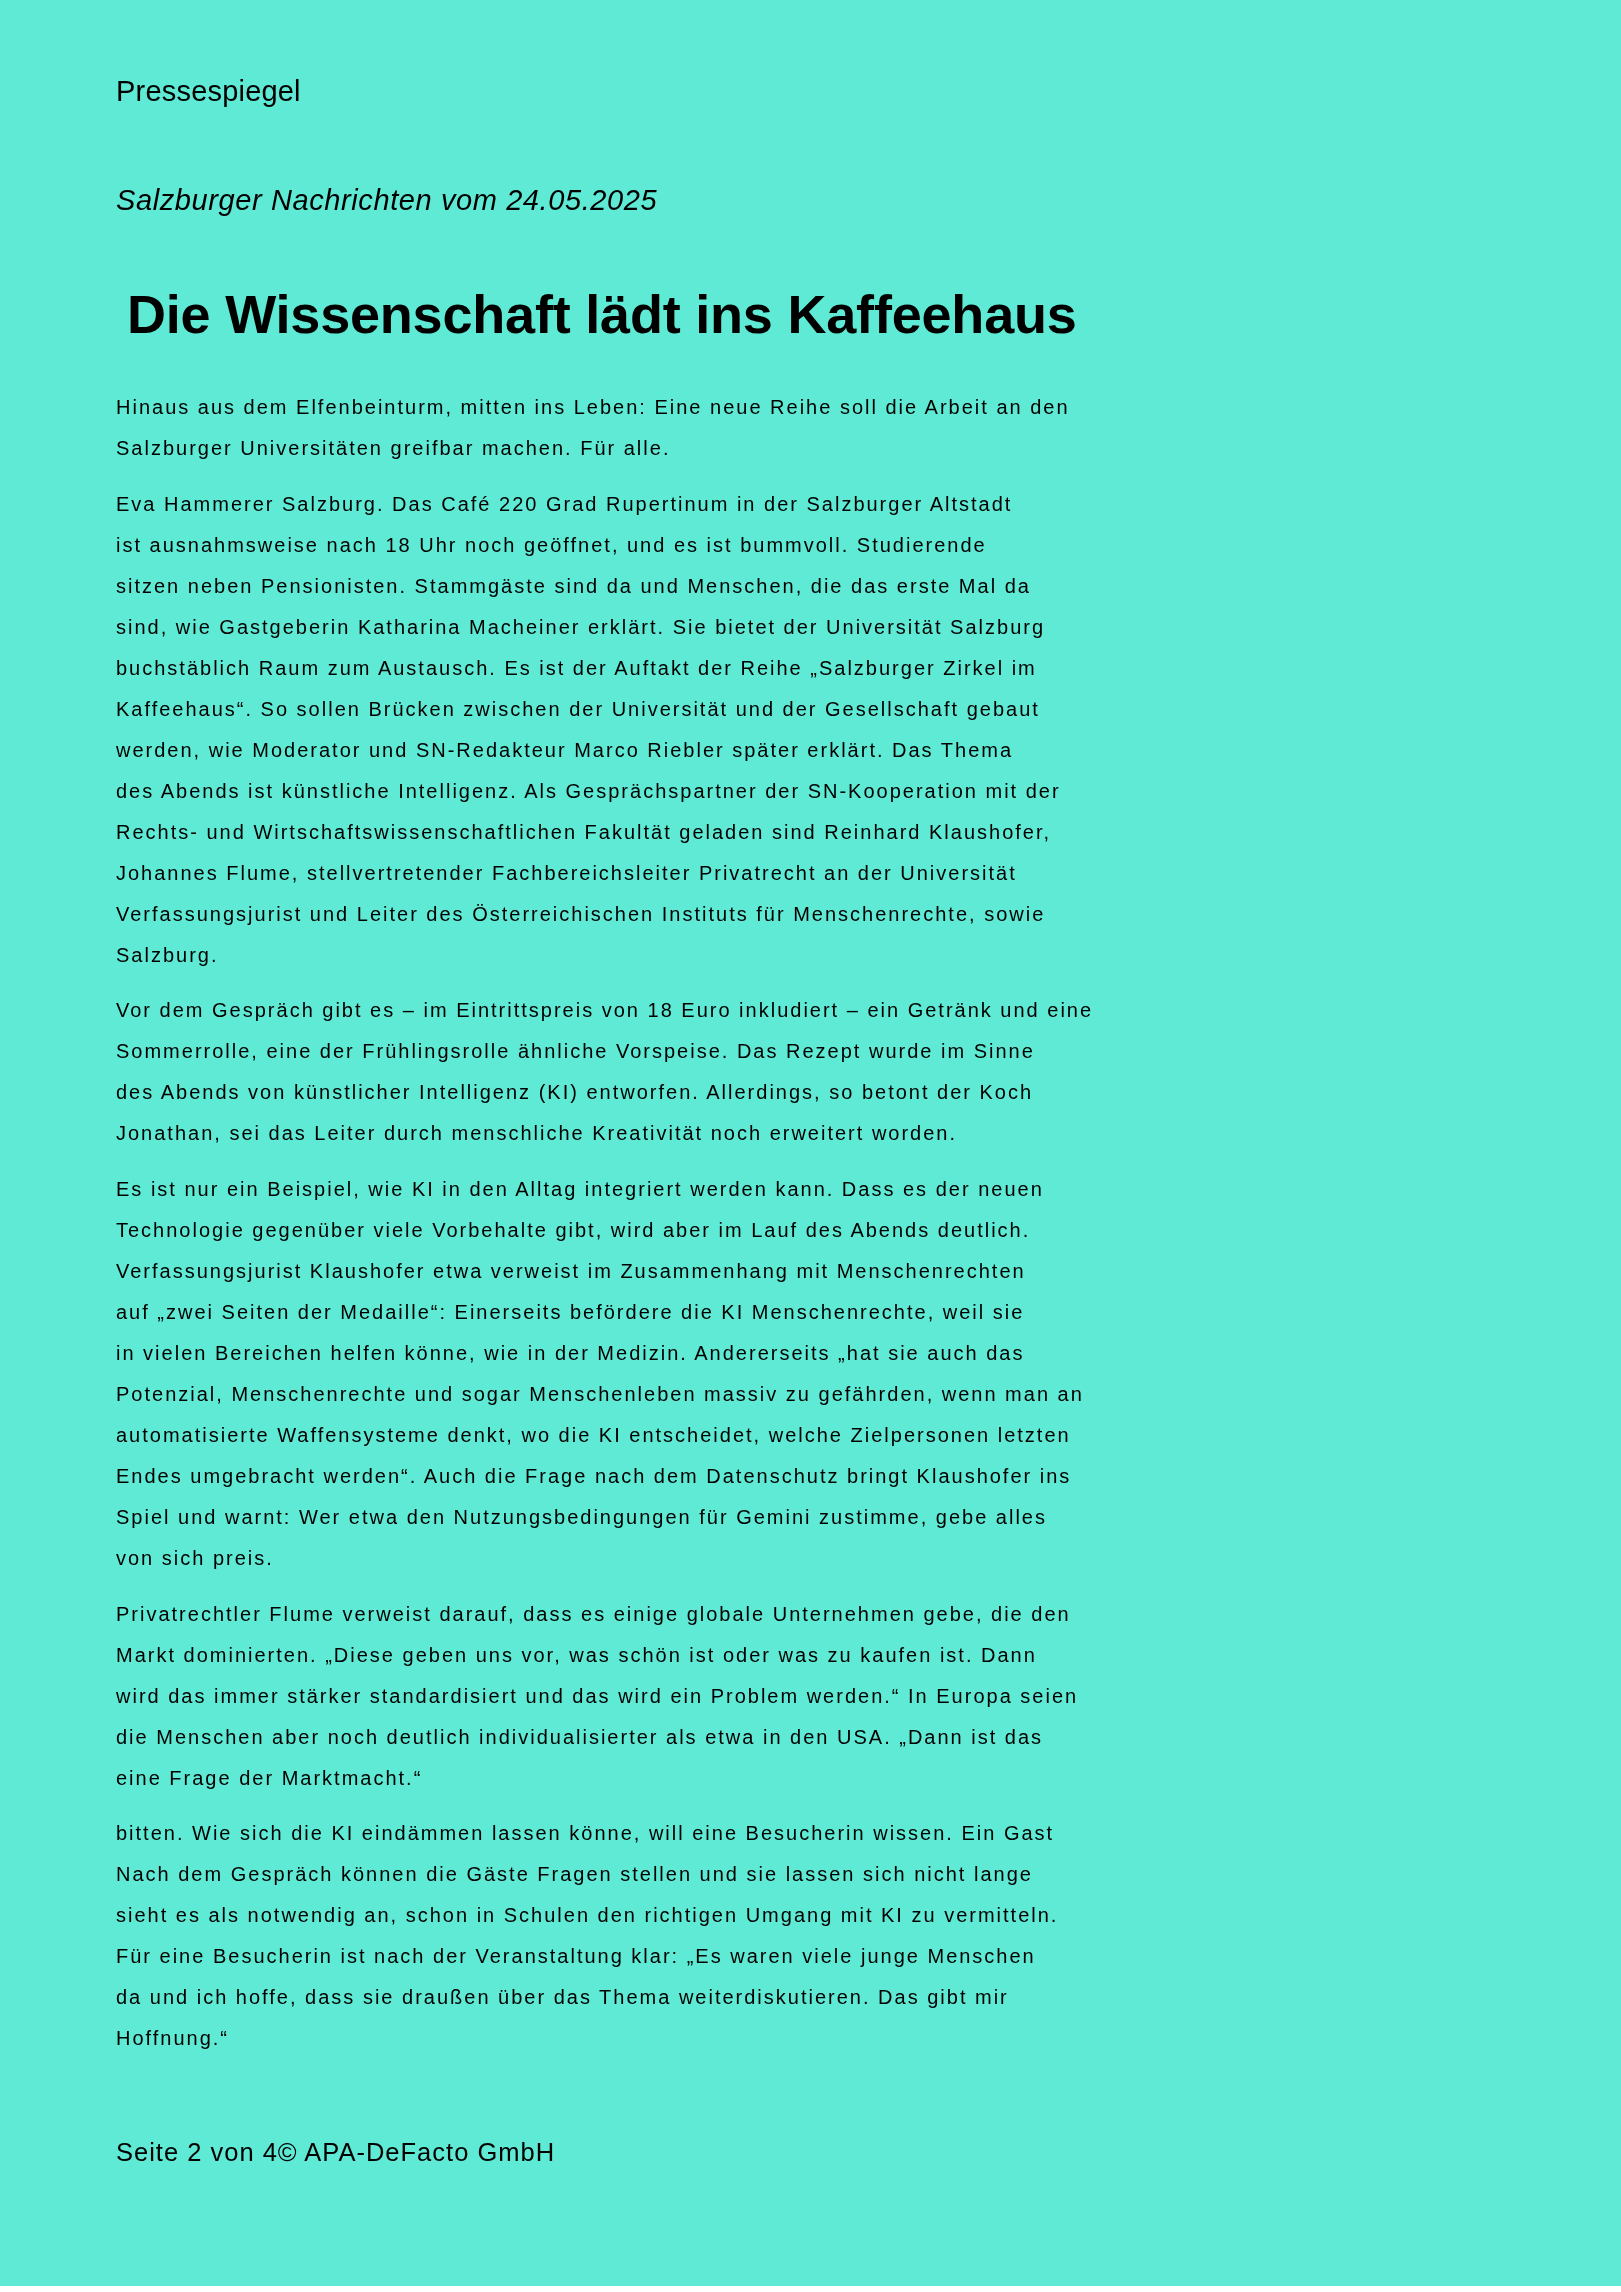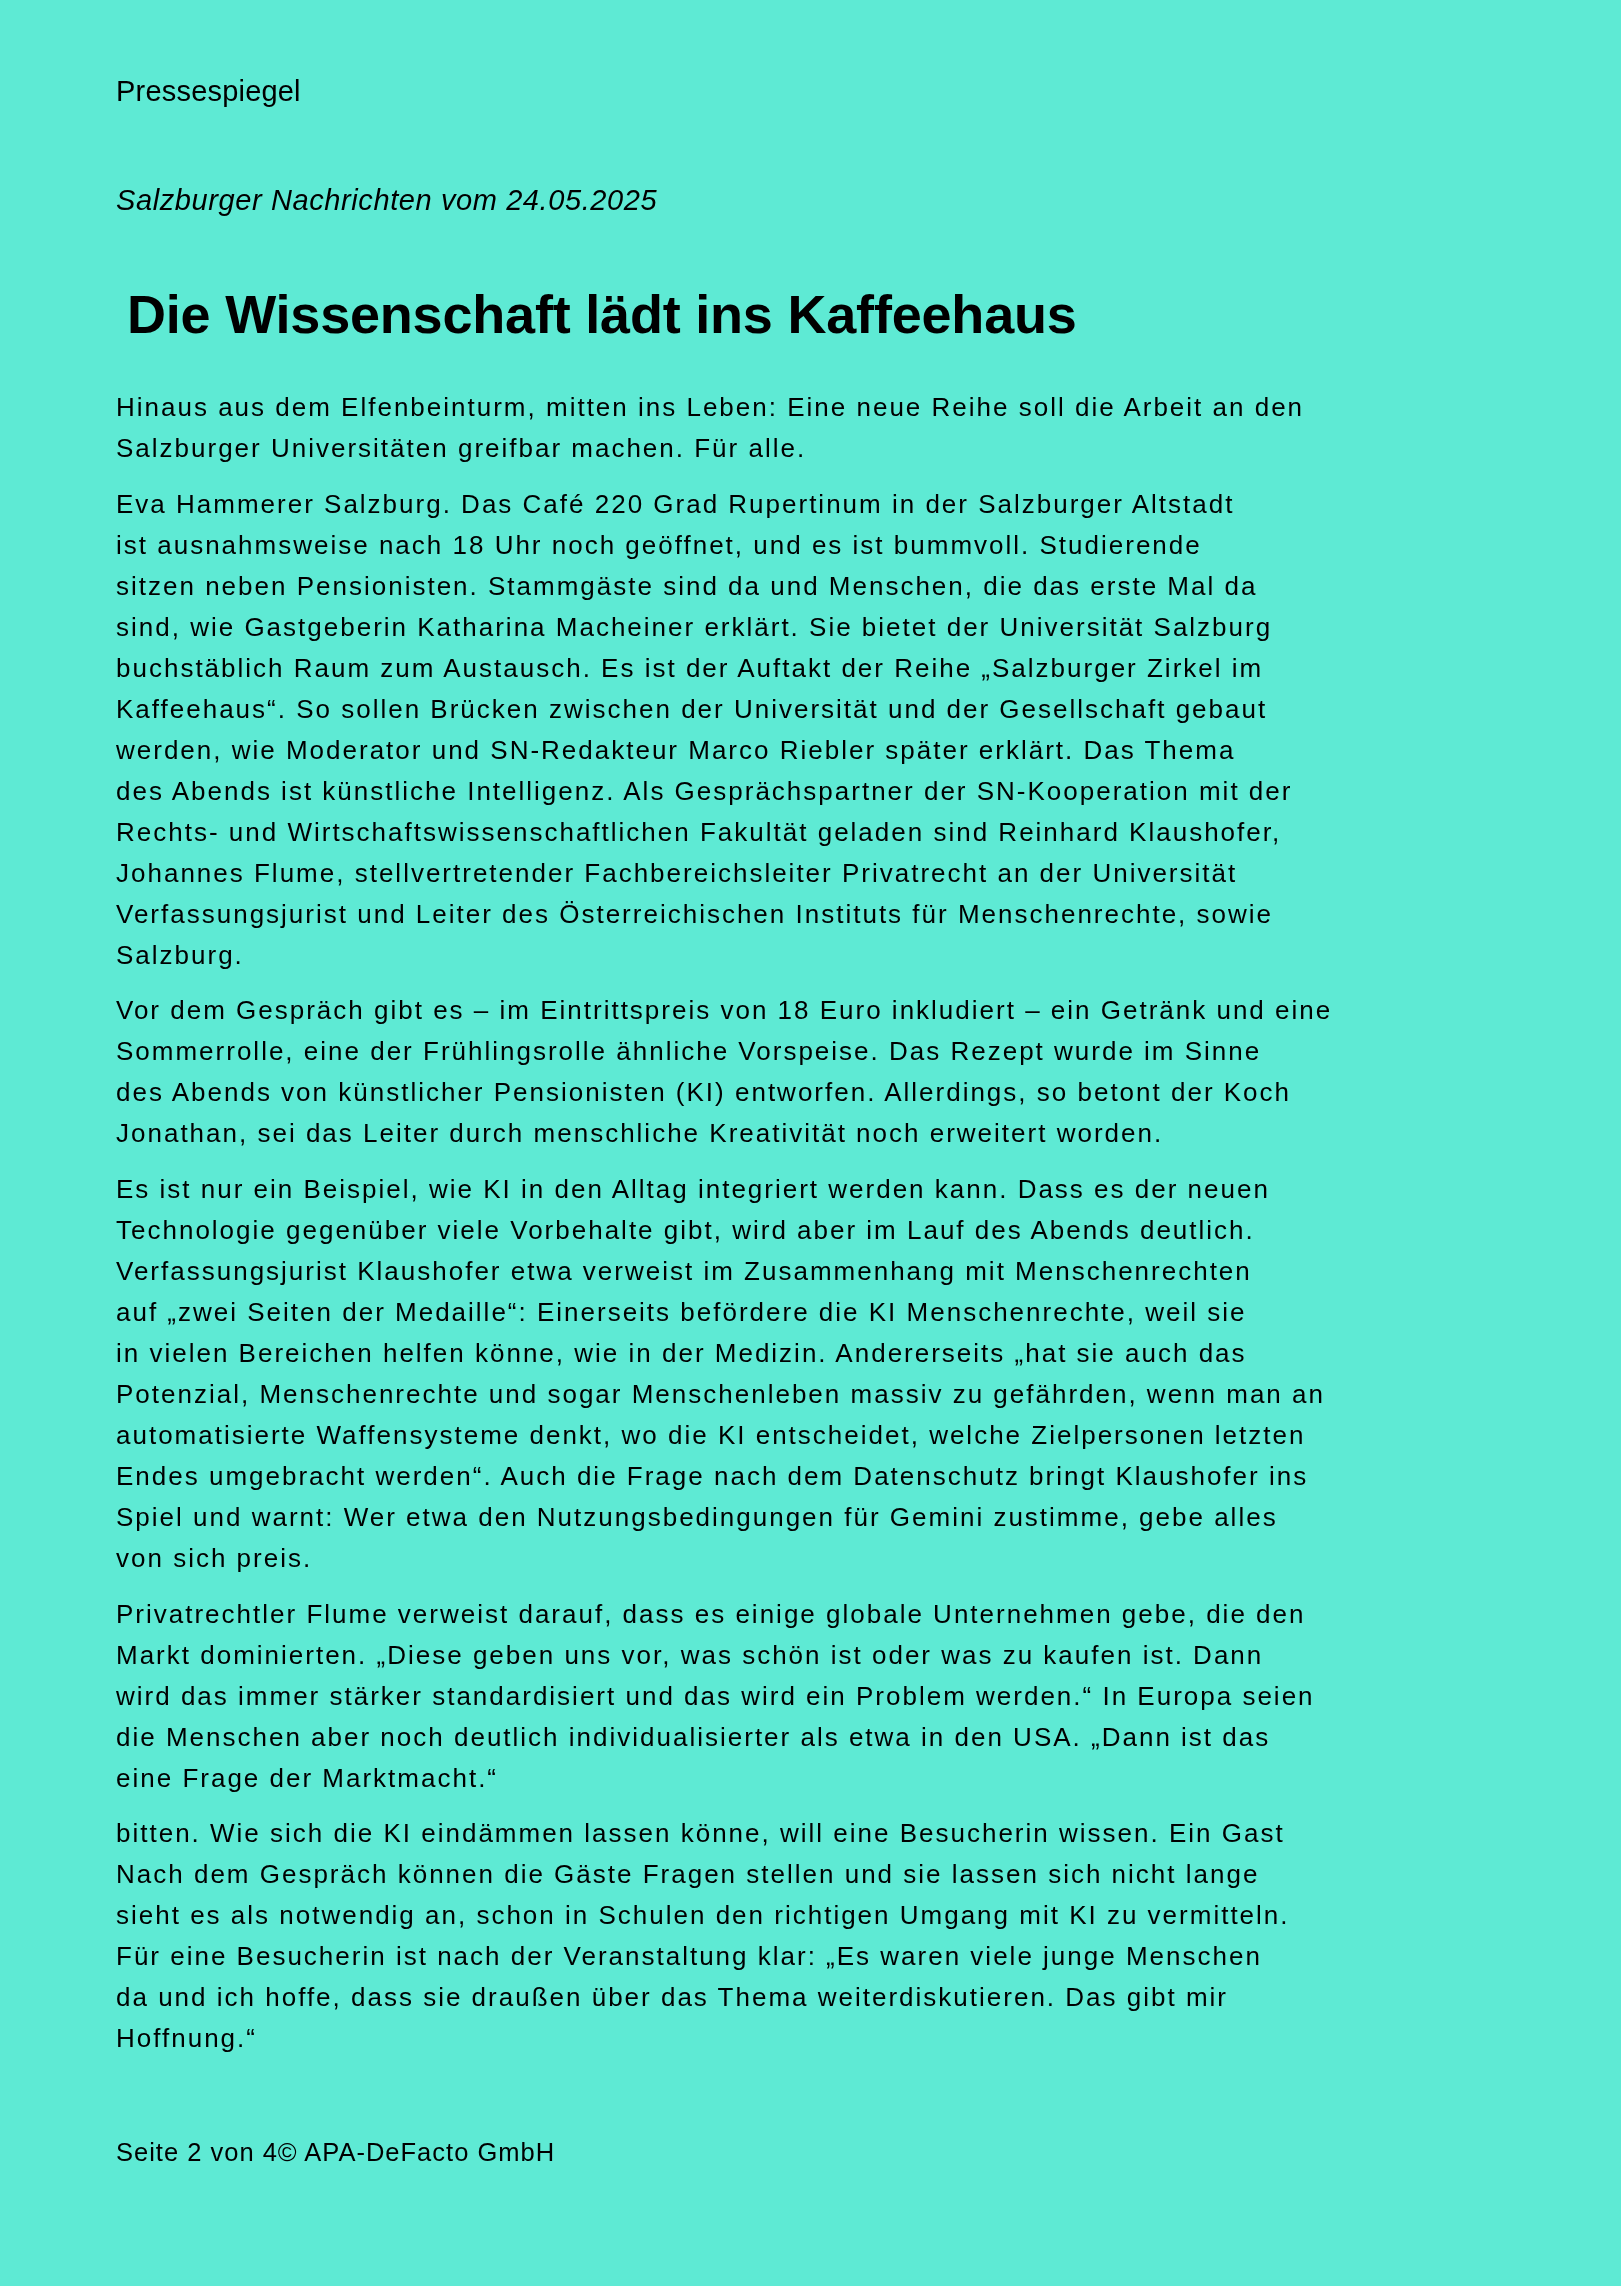--- a/index.html
+++ b/index.html
@@ -46,21 +46,21 @@
   .article {
     position: absolute;
     left: 116px;
     top: 387px;
     width: 1451px;
   }
   .para {
     margin: 0 0 14.7px 0;
   }
   .line {
-    font-size: 26px;
+    font-size: 20px;
     line-height: 41px;
     letter-spacing: 2px;
     white-space: pre;
   }
   .footer {
     position: absolute;
     left: 116px;
     right: 110px;
     top: 2138px;
     display: flex;
@@ -96,21 +96,21 @@
         <div class="line">werden, wie Moderator und SN-Redakteur Marco Riebler später erklärt. Das Thema</div>
         <div class="line">des Abends ist künstliche Intelligenz. Als Gesprächspartner der SN-Kooperation mit der</div>
         <div class="line">Rechts- und Wirtschaftswissenschaftlichen Fakultät geladen sind Reinhard Klaushofer,</div>
         <div class="line">Johannes Flume, stellvertretender Fachbereichsleiter Privatrecht an der Universität</div>
         <div class="line">Verfassungsjurist und Leiter des Österreichischen Instituts für Menschenrechte, sowie</div>
         <div class="line">Salzburg.</div>
       </div>
       <div class="para">
         <div class="line">Vor dem Gespräch gibt es – im Eintrittspreis von 18 Euro inkludiert – ein Getränk und eine</div>
         <div class="line">Sommerrolle, eine der Frühlingsrolle ähnliche Vorspeise. Das Rezept wurde im Sinne</div>
-        <div class="line">des Abends von künstlicher Pensionisten (KI) entworfen. Allerdings, so betont der Koch</div>
+        <div class="line">des Abends von künstlicher Intelligenz (KI) entworfen. Allerdings, so betont der Koch</div>
         <div class="line">Jonathan, sei das Leiter durch menschliche Kreativität noch erweitert worden.</div>
       </div>
       <div class="para">
         <div class="line">Es ist nur ein Beispiel, wie KI in den Alltag integriert werden kann. Dass es der neuen</div>
         <div class="line">Technologie gegenüber viele Vorbehalte gibt, wird aber im Lauf des Abends deutlich.</div>
         <div class="line">Verfassungsjurist Klaushofer etwa verweist im Zusammenhang mit Menschenrechten</div>
         <div class="line">auf „zwei Seiten der Medaille“: Einerseits befördere die KI Menschenrechte, weil sie</div>
         <div class="line">in vielen Bereichen helfen könne, wie in der Medizin. Andererseits „hat sie auch das</div>
         <div class="line">Potenzial, Menschenrechte und sogar Menschenleben massiv zu gefährden, wenn man an</div>
         <div class="line">automatisierte Waffensysteme denkt, wo die KI entscheidet, welche Zielpersonen letzten</div>

